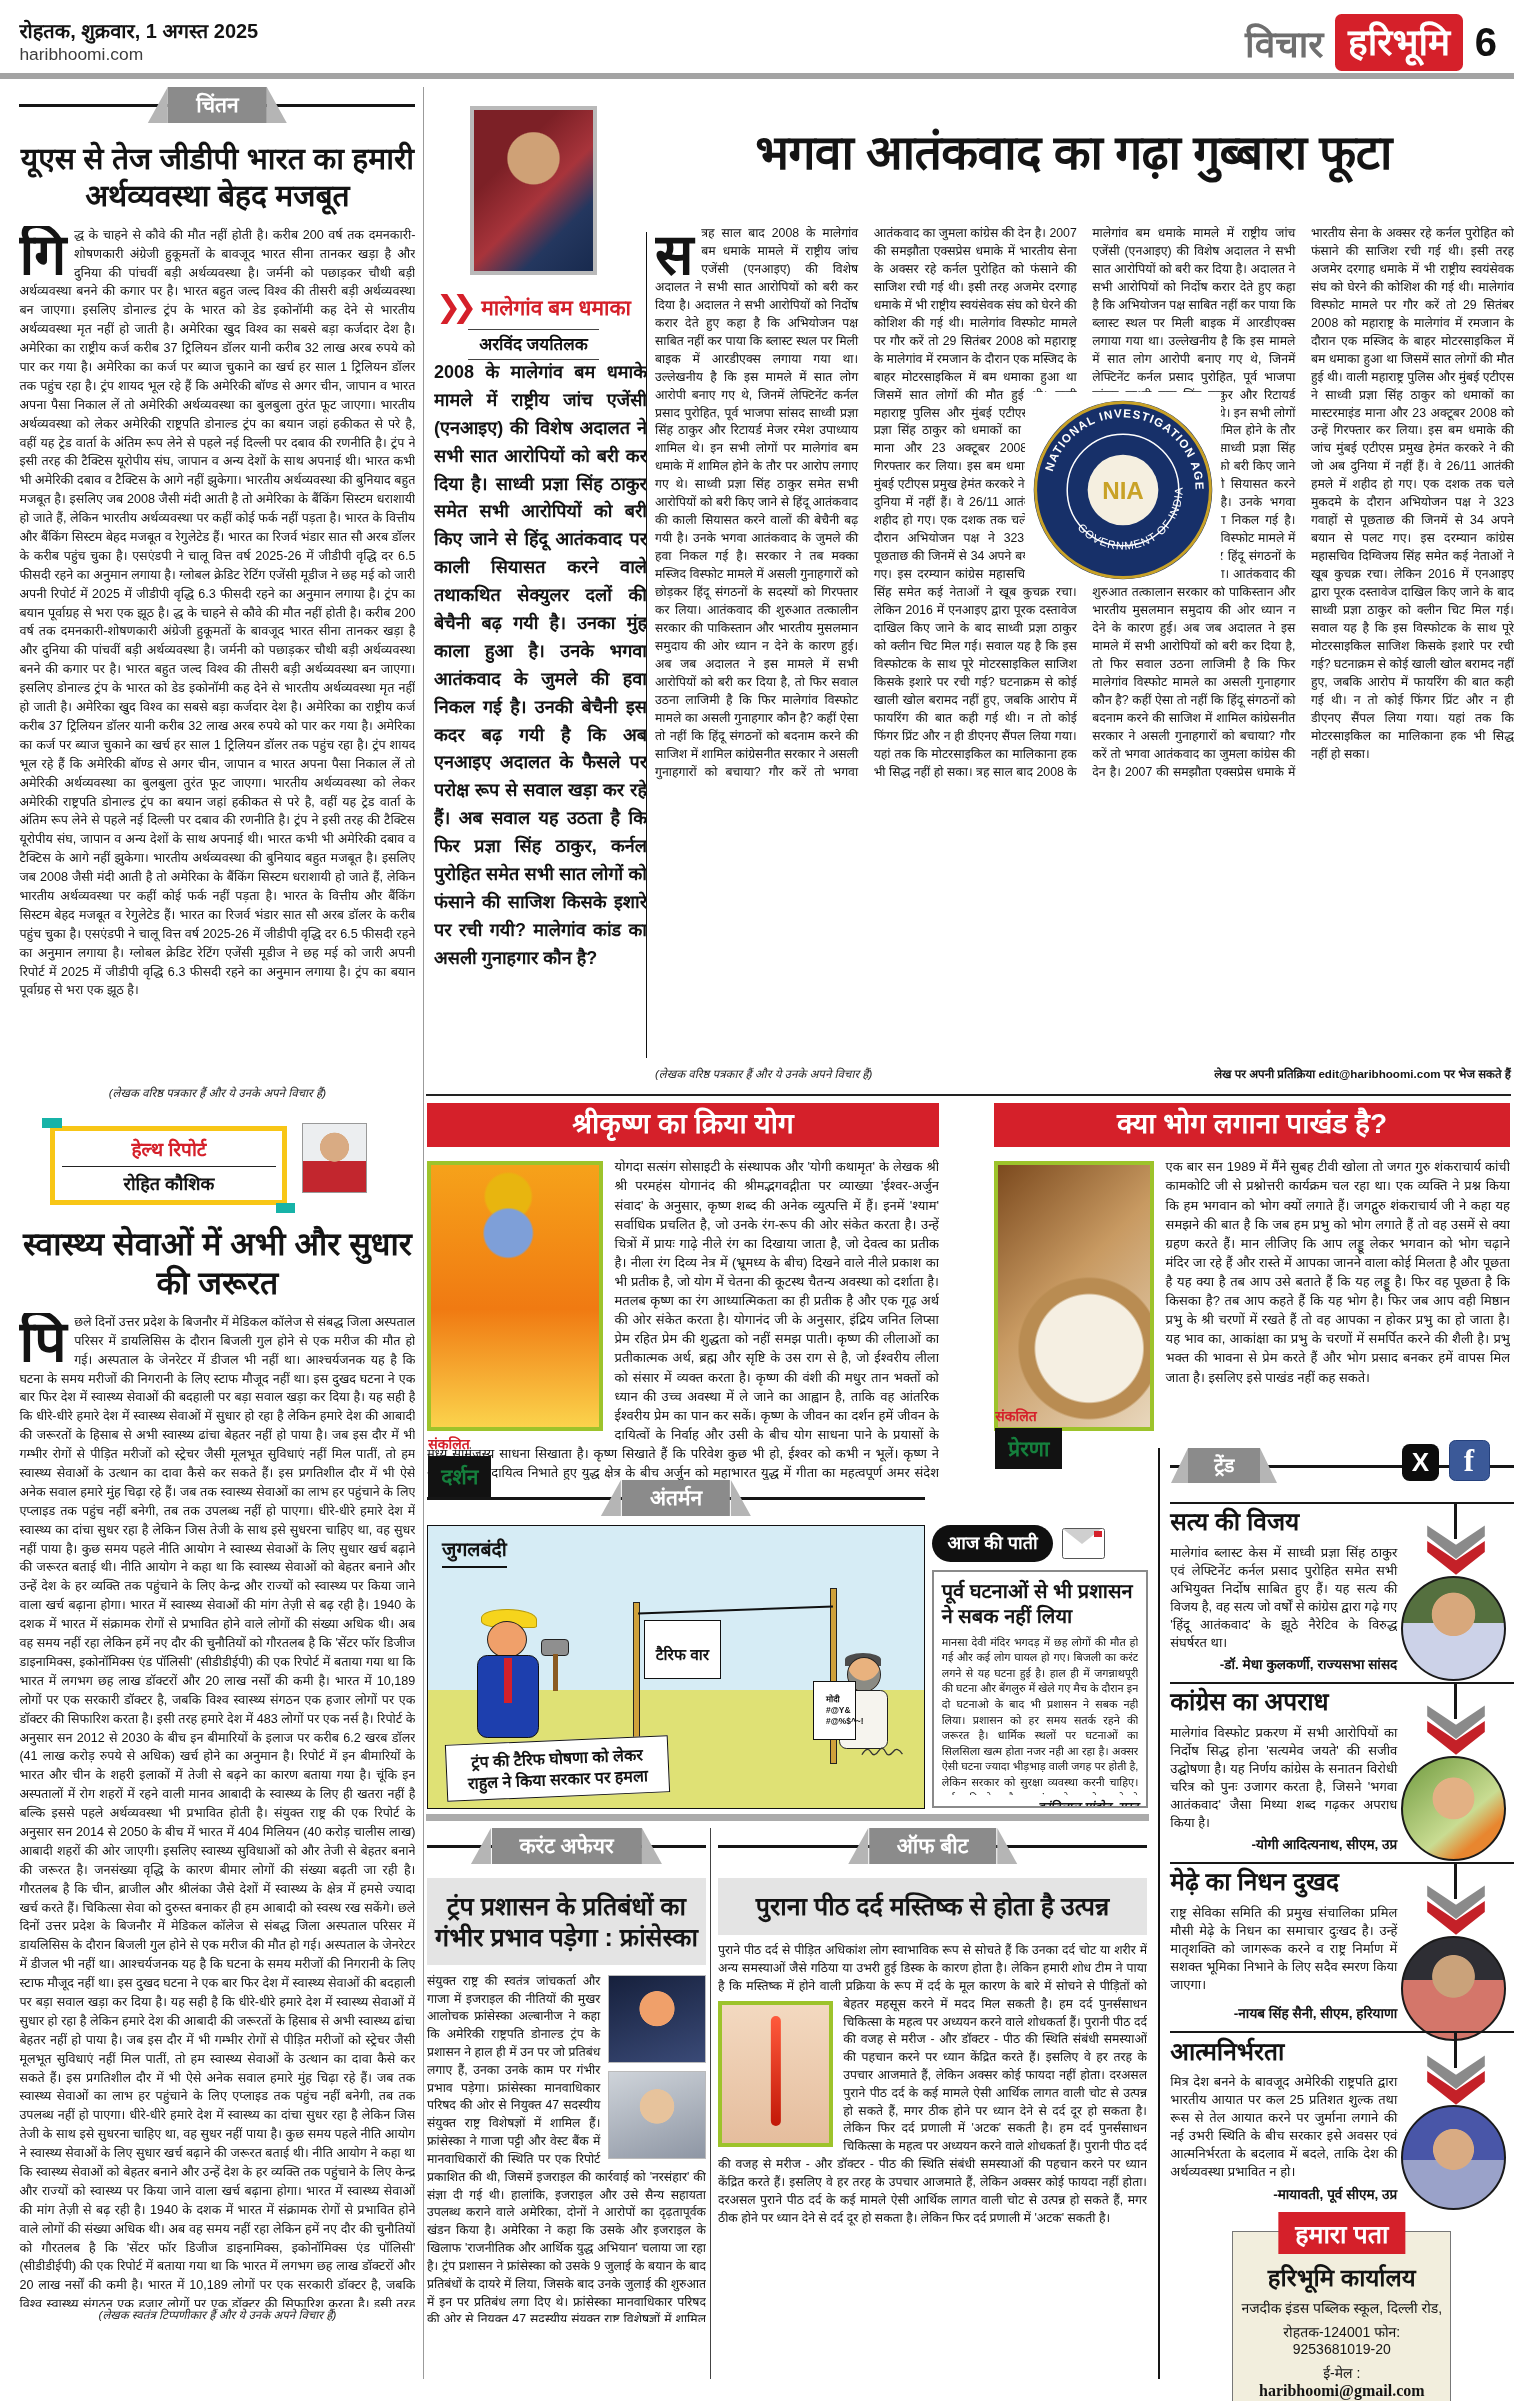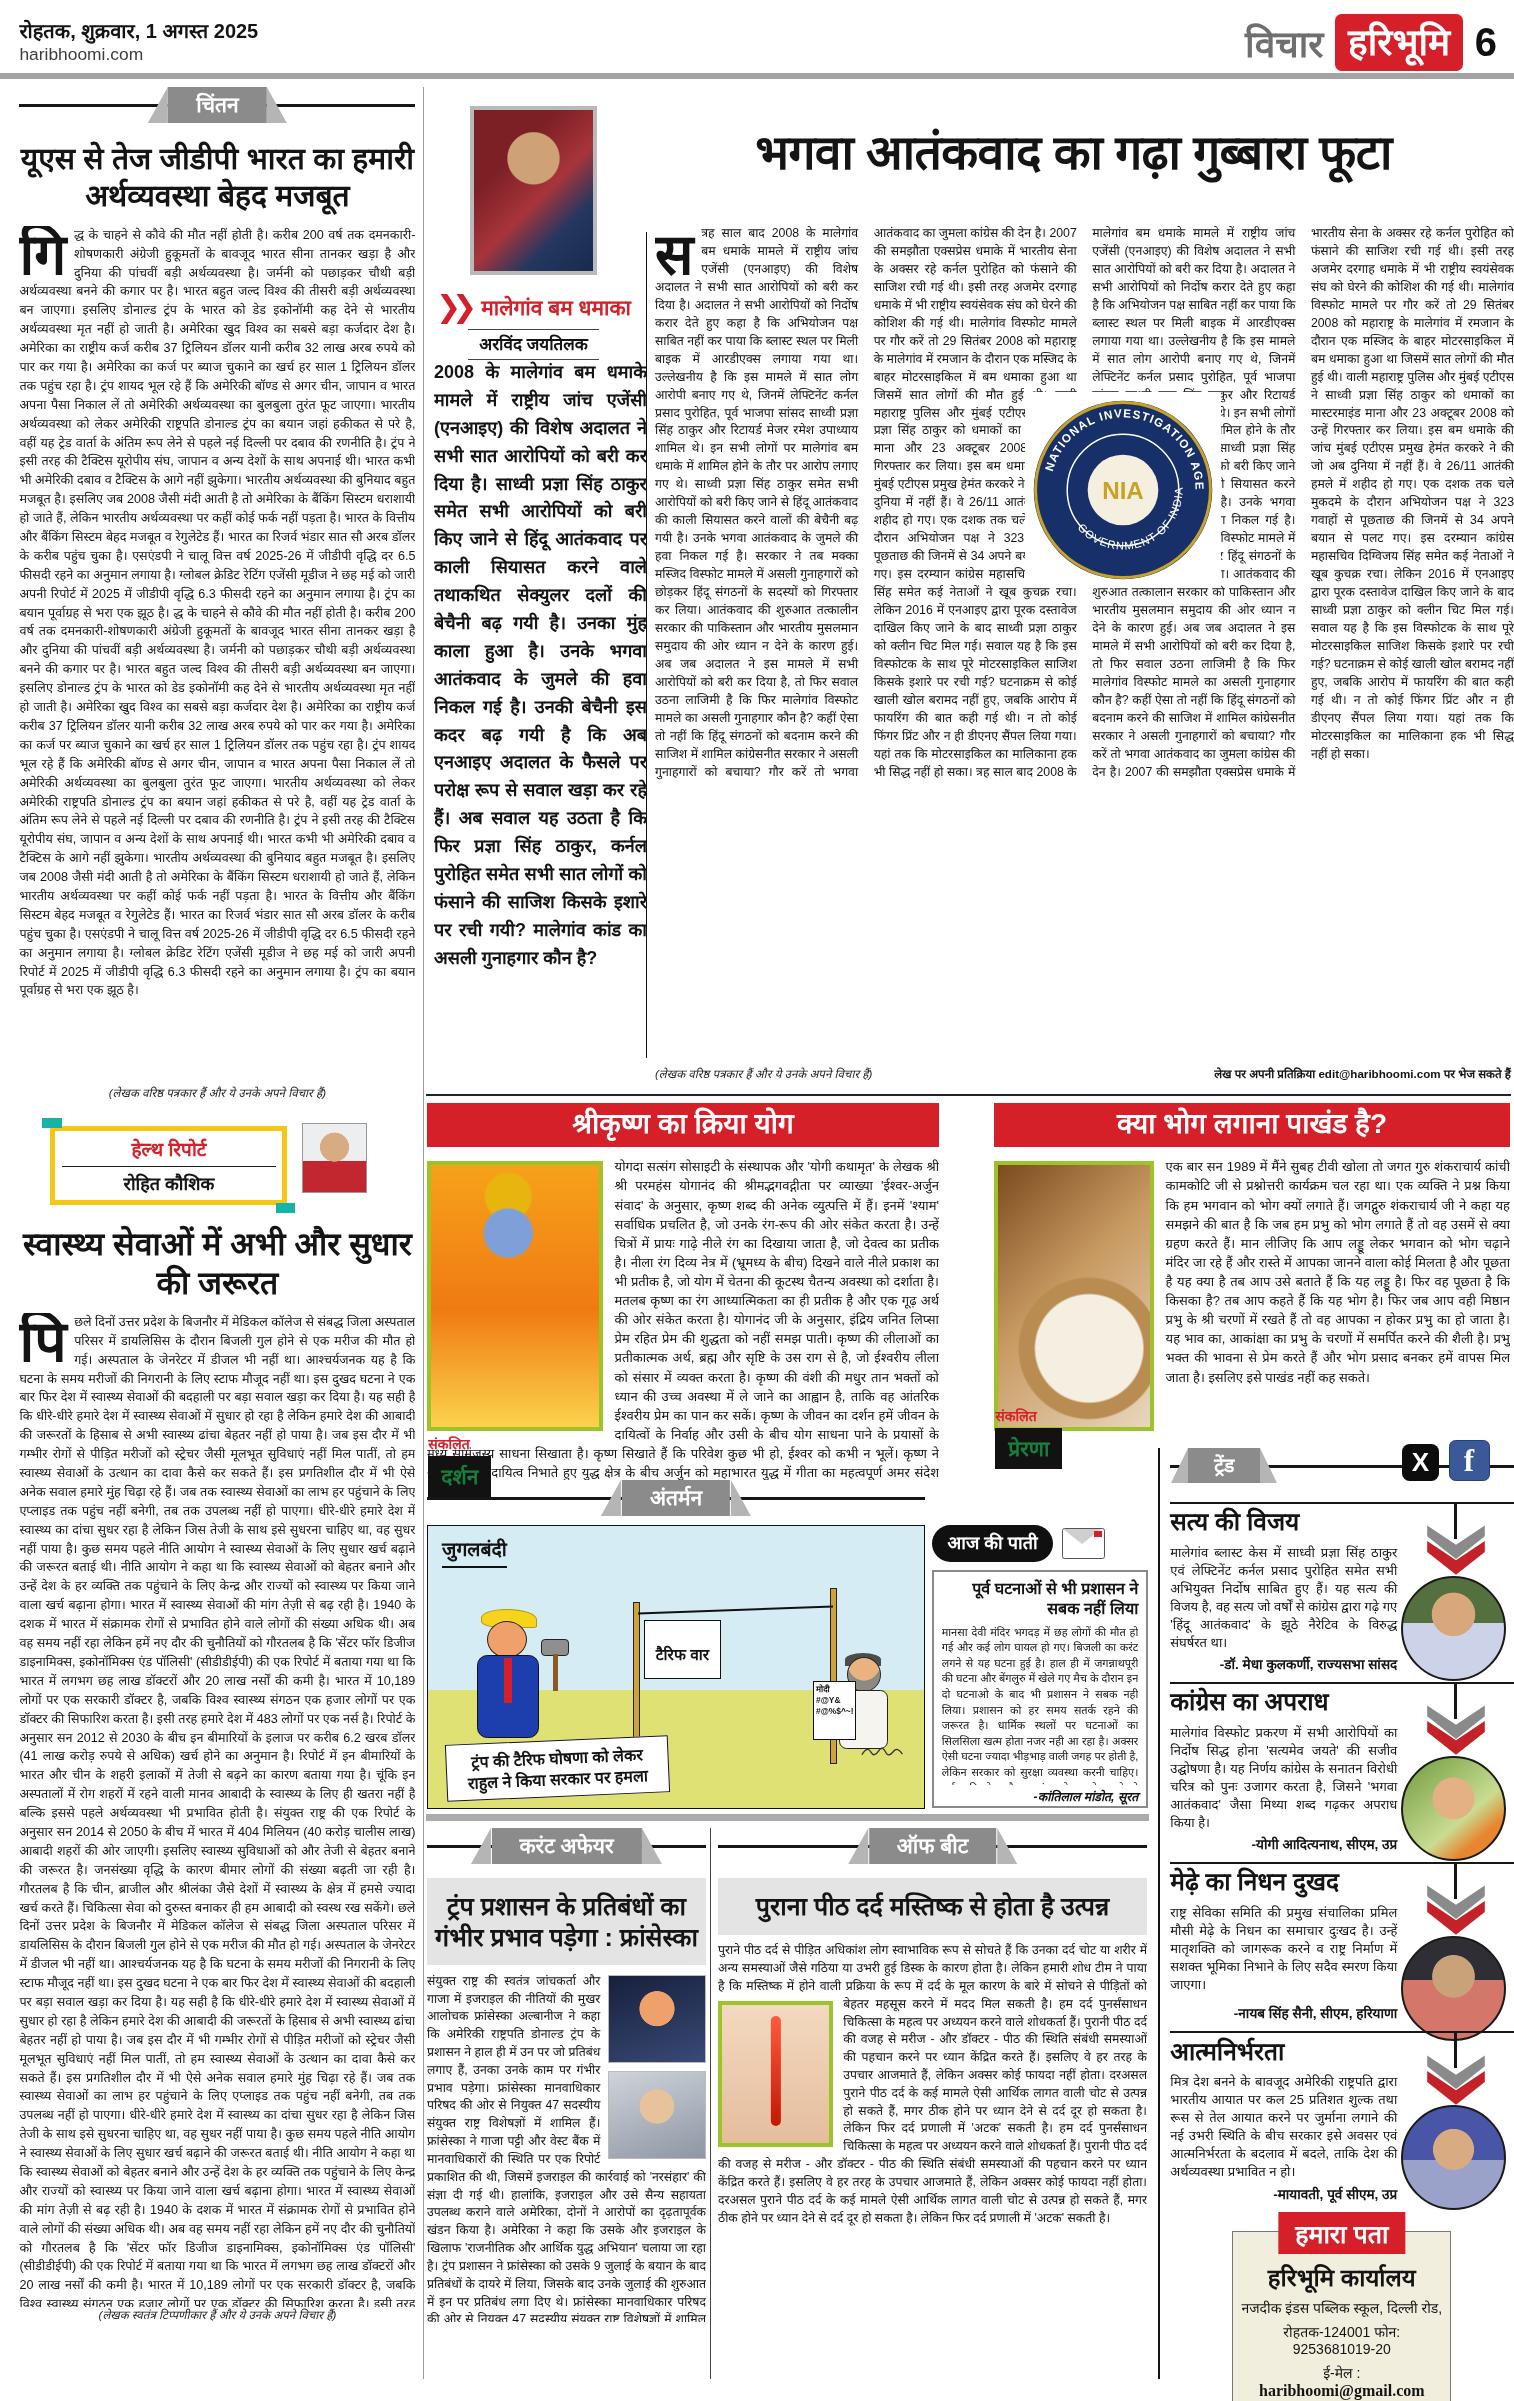--- a/index.html
+++ b/index.html
@@ -113,35 +113,35 @@
   .t-body{position:absolute;left:11.6px;top:46px;width:62px;height:83px;background:#1d3fae;border-radius:10.3px;border:1.3px solid #111;}
   .t-tie{position:absolute;left:39px;top:49px;width:7.7px;height:45px;background:#d5202a;}
   .hammer-head{position:absolute;left:76px;top:30px;width:28px;height:17px;background:#8f8f8f;border:1.3px solid #222;border-radius:3.9px;}
   .hammer-stick{position:absolute;left:88px;top:45px;width:4.5px;height:37px;background:#8a5a22;}
   .rahul{position:absolute;left:385px;top:127px;width:90px;height:123px;}
   .r-head{position:absolute;left:34px;top:3.9px;width:34px;height:35px;background:#e9b27e;border-radius:50%;border:1.3px solid #222;
     box-shadow:inset 0 -10.3px 0 #8b8b84;}
   .r-hair{position:absolute;left:32px;top:0;width:36px;height:13px;background:#4c4c4c;border-radius:50% 50% 0 0;}
   .r-body{position:absolute;left:26px;top:37px;width:49px;height:59px;background:#f6f4ee;border-radius:7.7px;border:1.3px solid #222;}
   .placard{position:absolute;left:0;top:28px;width:43px;height:59px;background:#fff;border:1.3px solid #111;
-    font-size:8.4px;font-weight:700;padding:2px;line-height:1.3;}
+    font-size:8.4px;font-weight:700;padding:12px;line-height:1.3;}
   #ccaption{position:absolute;left:18px;bottom:10.3px;width:223px;background:#fff;border:1.9px solid #111;
     transform:rotate(-2.5deg);font-weight:800;font-size:16px;line-height:1.32;padding:6.5px 9px;text-align:center;}
   #csig{position:absolute;right:19.4px;bottom:48px;}
 
   
   #letter{left:932px;top:1525px;width:216px;height:284px;}
   .lhead{display:flex;align-items:center;gap:9px;}
   .lpill{background:#101010;color:#fff;font-weight:800;font-size:18px;padding:5.2px 15.5px 7.7px;border-radius:22px;white-space:nowrap;}
   .env{width:43px;height:31px;background:#fff;border:1.9px solid #555;border-radius:2.6px;position:relative;}
   .env::before{content:"";position:absolute;left:0;top:0;width:0;height:0;
     border-left:19.4px solid transparent;border-right:19.4px solid transparent;border-top:15.5px solid #cfcfcf;}
   .env::after{content:"";position:absolute;right:1.9px;top:1.9px;width:7.7px;height:6.5px;background:#d5202a;}
   .lbox{margin-top:7.7px;border:2.6px double #8a8a8a;padding:6.5px 7.7px;height:238px;overflow:hidden;background:#fff;}
-  .lbox h3{margin:1.3px 0 5.2px;font-size:16px;line-height:1.25;text-align:right;font-weight:800;}
+  .lbox h3{margin:1.3px 0 5.2px;font-size:20px;line-height:1.25;text-align:left;font-weight:800;}
   .lbody{font-size:11px;line-height:1.42;text-align:justify;height:160px;overflow:hidden;}
   .lsign{margin-top:3.9px;text-align:right;font-weight:800;font-style:italic;font-size:12.3px;}
 
   
   #current{left:427px;top:1828px;width:279px;}
   #offbeat{left:718px;top:1828px;width:429px;}
   .gbox{margin-top:9px;background:#e4e4e4;padding:13px 7.7px;}
   .gbox h2{margin:0;font-size:25px;line-height:1.22;text-align:center;font-weight:800;}
   .secbody{margin-top:7.7px;font-size:12.3px;line-height:1.45;height:349px;overflow:hidden;}
   .phR{float:right;clear:right;width:98px;height:88px;border:1.9px solid #bbb;margin:2.6px 0 5.2px 7.7px;}

